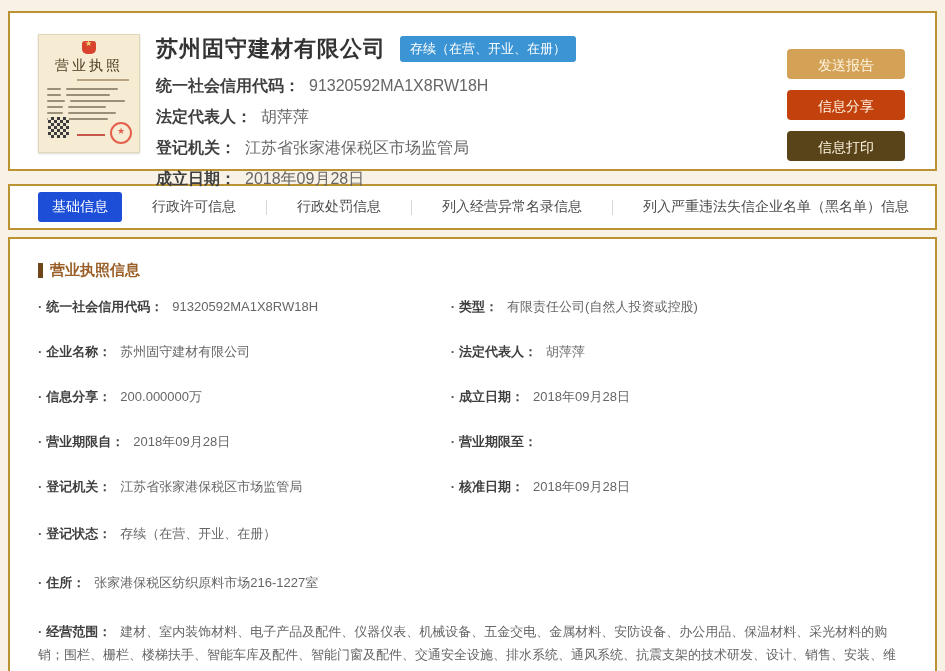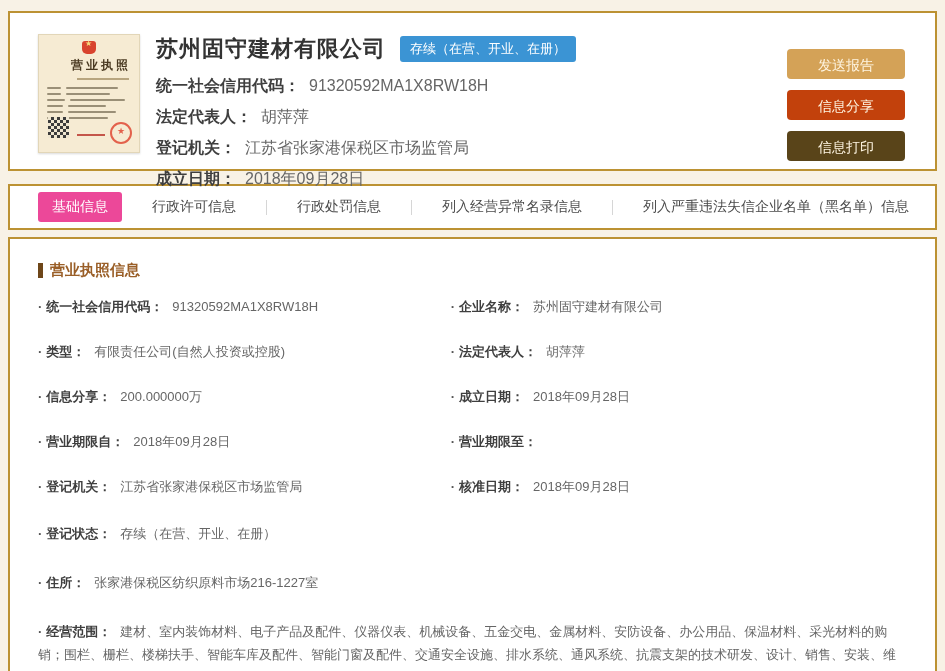--- a/index.html
+++ b/index.html
@@ -14,21 +14,21 @@
 
   
   .header-card { margin-top:11px; height:160px; display:flex; padding:19px 30px 0 28px; }
   .license-thumb {
     width:102px; height:119px; flex:none; margin-top:2px;
     background:#F6EBD3; border:1px solid #E2D6B8; position:relative;
     box-shadow: 0 1px 2px rgba(0,0,0,.15); padding:6px 8px;
   }
   .lic-emblem { width:14px; height:13px; margin:0 auto 3px; background:#D8432E; border-radius:3px 3px 5px 5px; position:relative; }
   .lic-emblem:after { content:"★"; position:absolute; top:-2px; left:3px; font-size:8px; color:#F6D97C; }
-  .lic-title { text-align:right; font-size:12px; font-weight:bold; letter-spacing:3px; color:#4a3a22; white-space:nowrap; }
+  .lic-title { text-align:center; font-size:14px; font-weight:normal; letter-spacing:3px; color:#4a3a22; white-space:nowrap; }
   .lic-subline { height:2px; background:#B8A57F; margin:4px 2px 7px 30px; }
   .lic-row { display:flex; margin-bottom:4px; }
   .lic-row i { display:block; height:2px; background:#9a8f77; border-radius:1px; }
   .lic-row .k { width:16px; margin-right:5px; }
   .lic-qr {
     position:absolute; left:9px; bottom:14px; width:21px; height:21px;
     background-image:
       linear-gradient(45deg,#3c3c3c 25%,transparent 25%,transparent 75%,#3c3c3c 75%),
       linear-gradient(45deg,#3c3c3c 25%,#efe6d0 25%,#efe6d0 75%,#3c3c3c 75%);
     background-size:6px 6px; background-position:0 0,3px 3px;
@@ -51,21 +51,21 @@
   .header-buttons { flex:none; display:flex; flex-direction:column; margin-top:17px; }
   .hbtn {
     width:118px; height:30px; border:none; border-radius:4px; cursor:pointer;
     color:#FFF6E3; font-size:14px; margin-bottom:11px; text-align:center; line-height:30px;
     font-family:"Liberation Sans","DejaVu Sans",sans-serif;
   }
 
   
   .tabs-card { margin-top:13px; height:46px; display:flex; align-items:center; padding-left:28px; }
   .tab { font-size:14px; color:#4a4a4a; cursor:pointer; padding:0 30px; white-space:nowrap; }
-  .tab.active { background:#ec4899; color:#fff; padding:6px 14px; border-radius:3px; margin-right:0; }
+  .tab.active { background:#1d4ed8; color:#fff; padding:6px 14px; border-radius:3px; margin-right:0; }
   .tab-divider { width:1px; height:15px; background:#D6D6D6; flex:none; }
 
   
   .content-card { margin-top:7px; height:520px; padding:22px 28px 0; }
   .section-title { display:flex; align-items:center; font-size:15px; font-weight:bold; color:#9A5F28; margin-bottom:17px;font-family:Liberation Serif, serif; }
   .section-marker { width:5px; height:15px; background:#6E4619; margin-right:7px; flex:none; }
 
   .fgrid { display:grid; grid-template-columns:47.5% 52.5%; row-gap:26px; font-size:13px; }
   .field { line-height:19px; }
   .field.full { grid-column:1 / -1; line-height:23px; }
@@ -151,23 +151,23 @@
 
 <div class="card content-card">
 
   <div class="section-title">
     <span class="section-marker"></span>
     <span>营业执照信息</span>
   </div>
 
   <div class="fgrid">
     <div class="field"><span class="fdot">·</span><span class="flabel">统一社会信用代码：</span><span class="fvalue">91320592MA1X8RW18H</span></div>
+    <div class="field"><span class="fdot">·</span><span class="flabel">类型：</span><span class="fvalue">有限责任公司(自然人投资或控股)</span></div>
+
     <div class="field"><span class="fdot">·</span><span class="flabel">企业名称：</span><span class="fvalue">苏州固守建材有限公司</span></div>
-
-    <div class="field"><span class="fdot">·</span><span class="flabel">类型：</span><span class="fvalue">有限责任公司(自然人投资或控股)</span></div>
     <div class="field"><span class="fdot">·</span><span class="flabel">法定代表人：</span><span class="fvalue">胡萍萍</span></div>
 
     <div class="field"><span class="fdot">·</span><span class="flabel">信息分享：</span><span class="fvalue">200.000000万</span></div>
     <div class="field"><span class="fdot">·</span><span class="flabel">成立日期：</span><span class="fvalue">2018年09月28日</span></div>
 
     <div class="field"><span class="fdot">·</span><span class="flabel">营业期限自：</span><span class="fvalue">2018年09月28日</span></div>
     <div class="field"><span class="fdot">·</span><span class="flabel">营业期限至：</span><span class="fvalue"></span></div>
 
     <div class="field"><span class="fdot">·</span><span class="flabel">登记机关：</span><span class="fvalue">江苏省张家港保税区市场监管局</span></div>
     <div class="field"><span class="fdot">·</span><span class="flabel">核准日期：</span><span class="fvalue">2018年09月28日</span></div>

